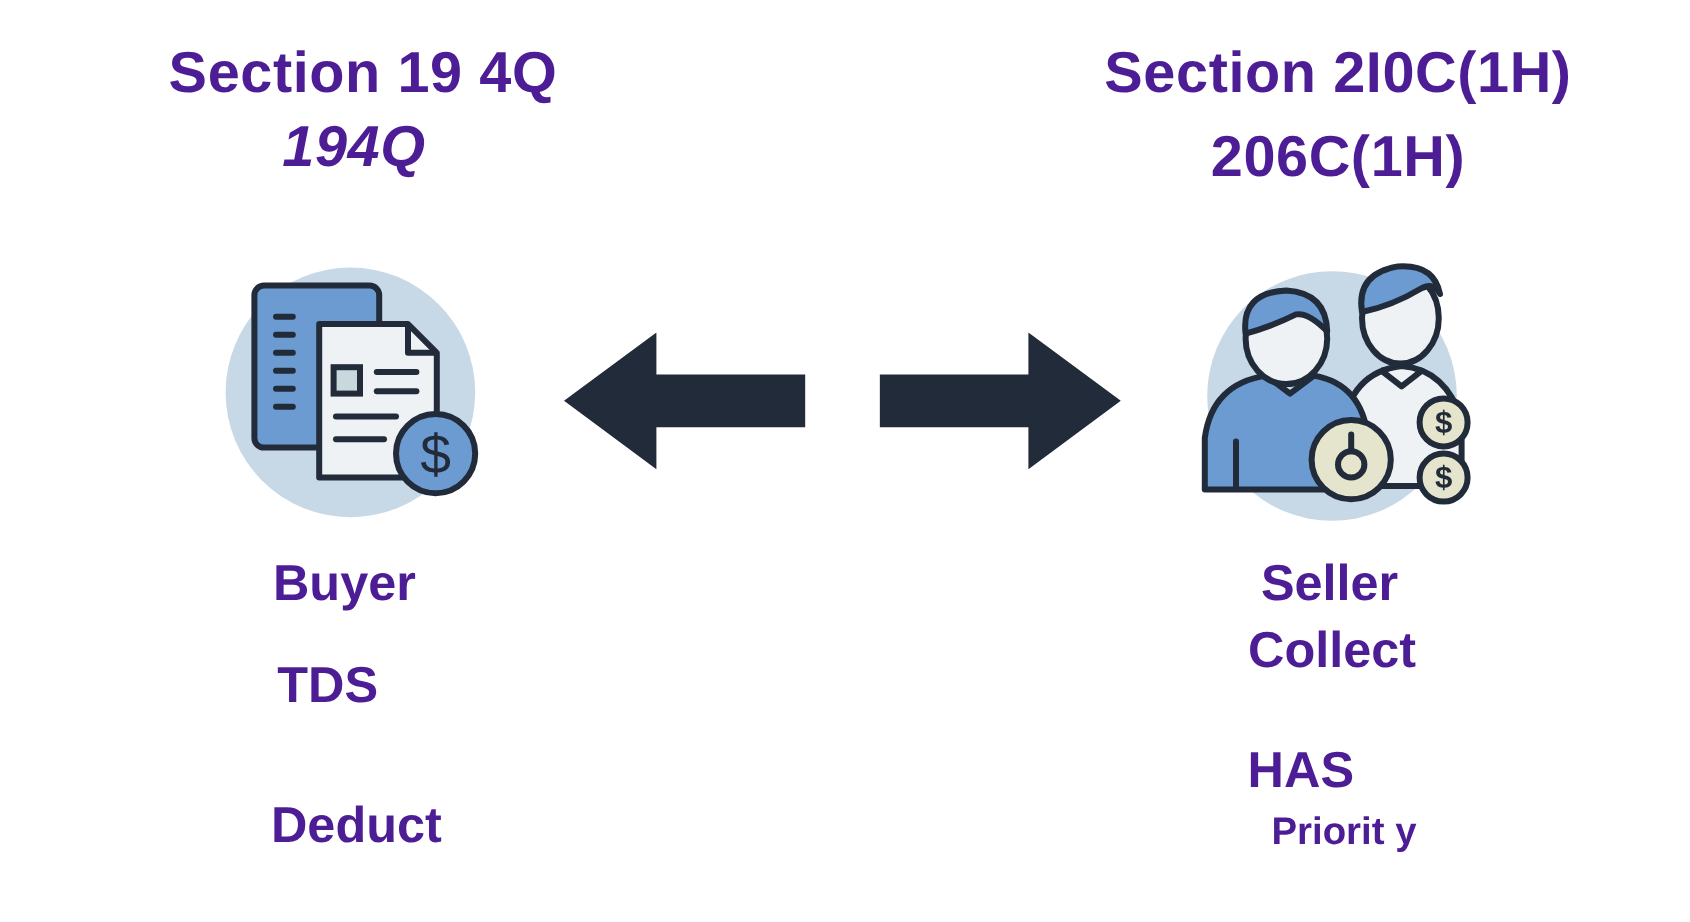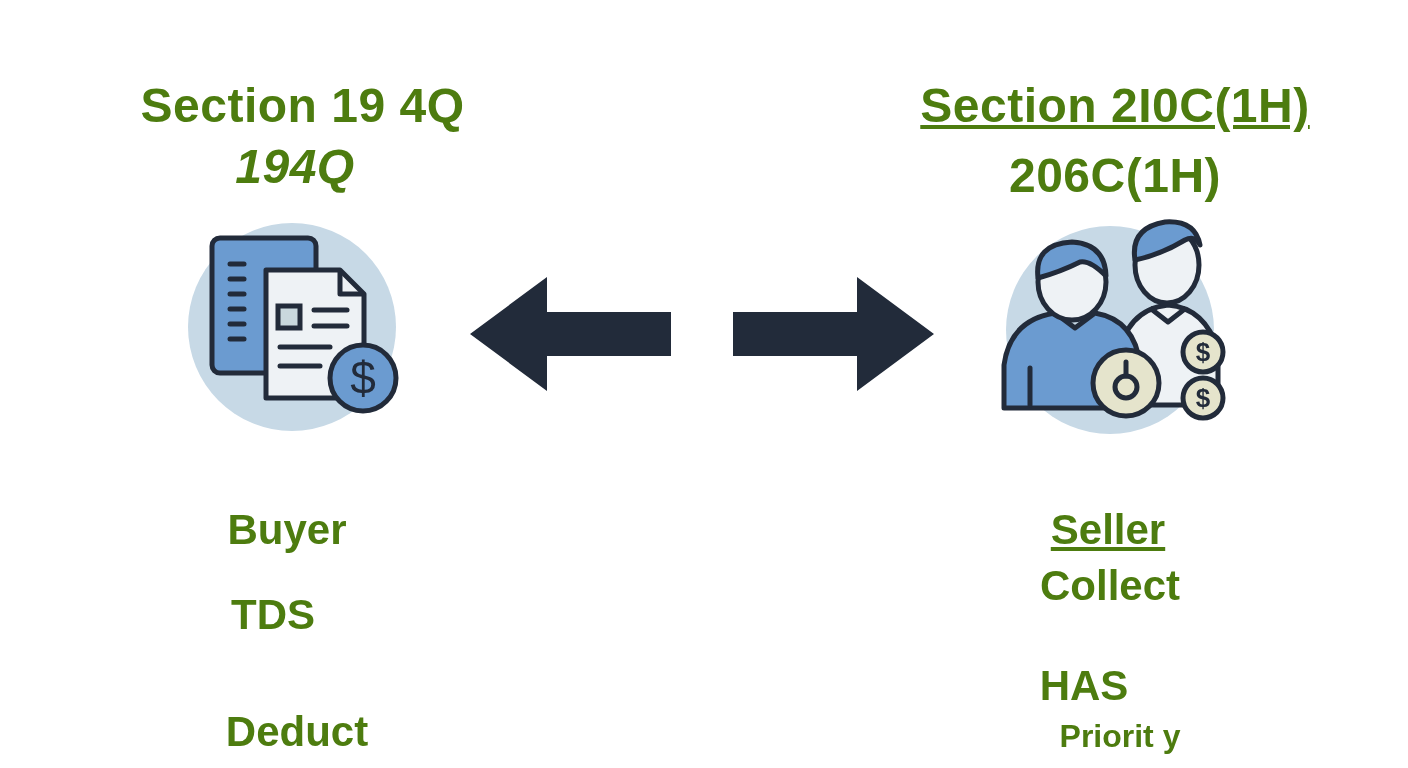--- a/index.html
+++ b/index.html
@@ -1,29 +1,29 @@
 <!DOCTYPE html>
 <html><head>
 <meta charset="utf-8">
 <style>
   html, body { margin:0; padding:0; }
   body { width:1408px; height:768px; background:#ffffff; position:relative; overflow:hidden;
          font-family:"Liberation Sans", sans-serif; color:#1f2937; }
-  .t { position:absolute; font-weight:bold; color:#4d7c0f; white-space:nowrap; text-align:center;margin-top:44px; }
+  .t { position:absolute; font-weight:bold; color:#4c1d95; white-space:nowrap; text-align:center; }
   .title { font-size:48px; letter-spacing:0.5px; }
   .label { font-size:42px; }
   .icon { position:absolute; }
 </style>
 </head>
 <body>
 
 <div class="t title" style="left:100px; top:34px; width:405px;">Section 19 4Q</div>
 <div class="t title" style="left:100px; top:95px; width:390px;font-style:italic;">194Q</div>
 
-<div class="t title" style="left:890px; top:34px; width:450px;text-decoration:underline;">Section 2I0C(1H)</div>
+<div class="t title" style="left:890px; top:34px; width:450px;">Section 2I0C(1H)</div>
 <div class="t title" style="left:900px; top:104px; width:430px;">206C(1H)</div>
 
 <svg class="icon" style="left:180px; top:220px;" width="230" height="220" viewBox="0 0 230 220">
   <circle cx="112" cy="107" r="104" fill="#c7d9e6"></circle>
   <rect x="32" y="18" width="104" height="135" rx="8" fill="#6b9bd0" stroke="#222b3a" stroke-width="5"></rect>
   <g stroke="#222b3a" stroke-width="5" stroke-linecap="round">
     <line x1="50" y1="44" x2="64" y2="44"></line>
       <line x1="50" y1="59" x2="64" y2="59"></line>
     <line x1="50" y1="74" x2="64" y2="74"></line>
       <line x1="50" y1="89" x2="64" y2="89"></line>
@@ -69,16 +69,16 @@
   <circle cx="213" cy="152" r="20" fill="#e5e4cc" stroke="#222b3a" stroke-width="5"></circle>
   <text x="213" y="161" text-anchor="middle" font-family="Liberation Sans, sans-serif" font-size="26" font-weight="bold" fill="#222b3a">$</text>
   <circle cx="213" cy="198" r="20" fill="#e5e4cc" stroke="#222b3a" stroke-width="5"></circle>
   <text x="213" y="207" text-anchor="middle" font-family="Liberation Sans, sans-serif" font-size="26" font-weight="bold" fill="#222b3a">$</text>
 </svg>
 
 <div class="t label" style="left:187px; top:462px; width:200px;">Buyer</div>
 <div class="t label" style="left:173px; top:547px; width:200px;">TDS</div>
 <div class="t label" style="left:197px; top:664px; width:200px;text-align:center;">Deduct</div>
 
-<div class="t label" style="left:1008px; top:462px; width:200px;text-decoration:underline;">Seller</div>
+<div class="t label" style="left:1008px; top:462px; width:200px;">Seller</div>
 <div class="t label" style="left:1010px; top:518px; width:200px;">Collect</div>
 <div class="t label" style="left:984px; top:618px; width:200px;">HAS</div>
 <div class="t label" style="left:990px; top:674px; width:260px; font-size:32px;">Priorit y</div>
 
 </body></html>

